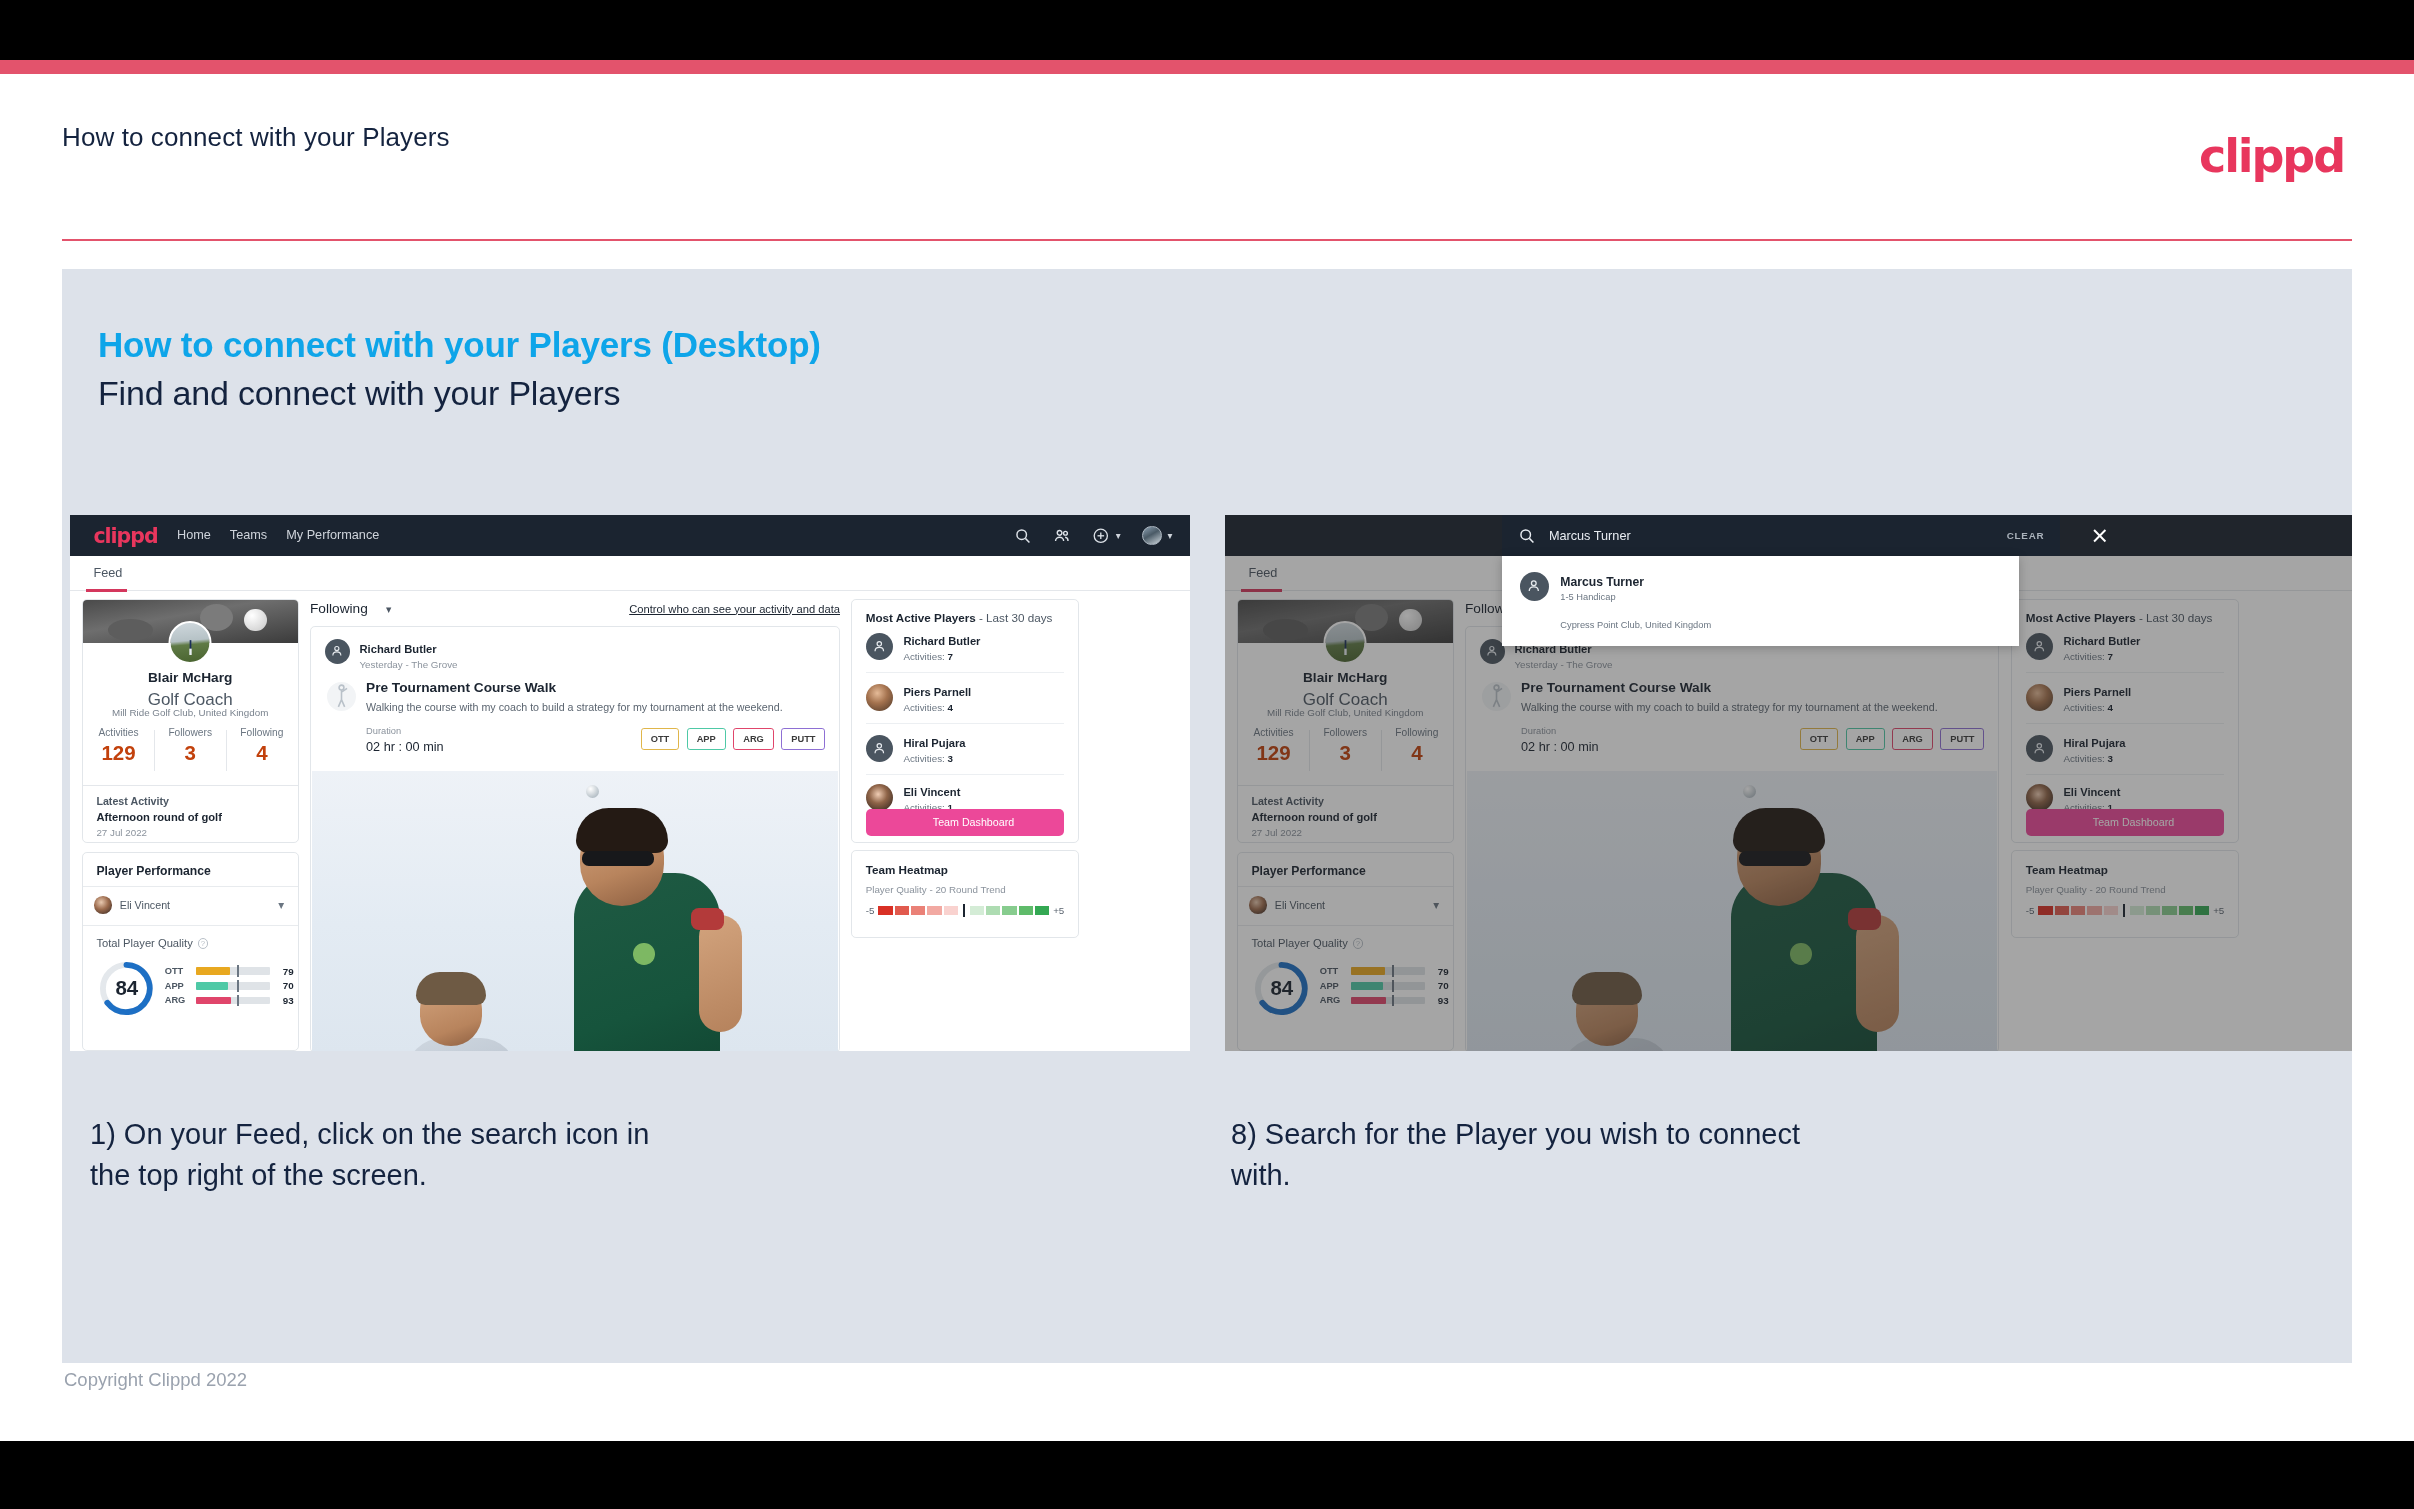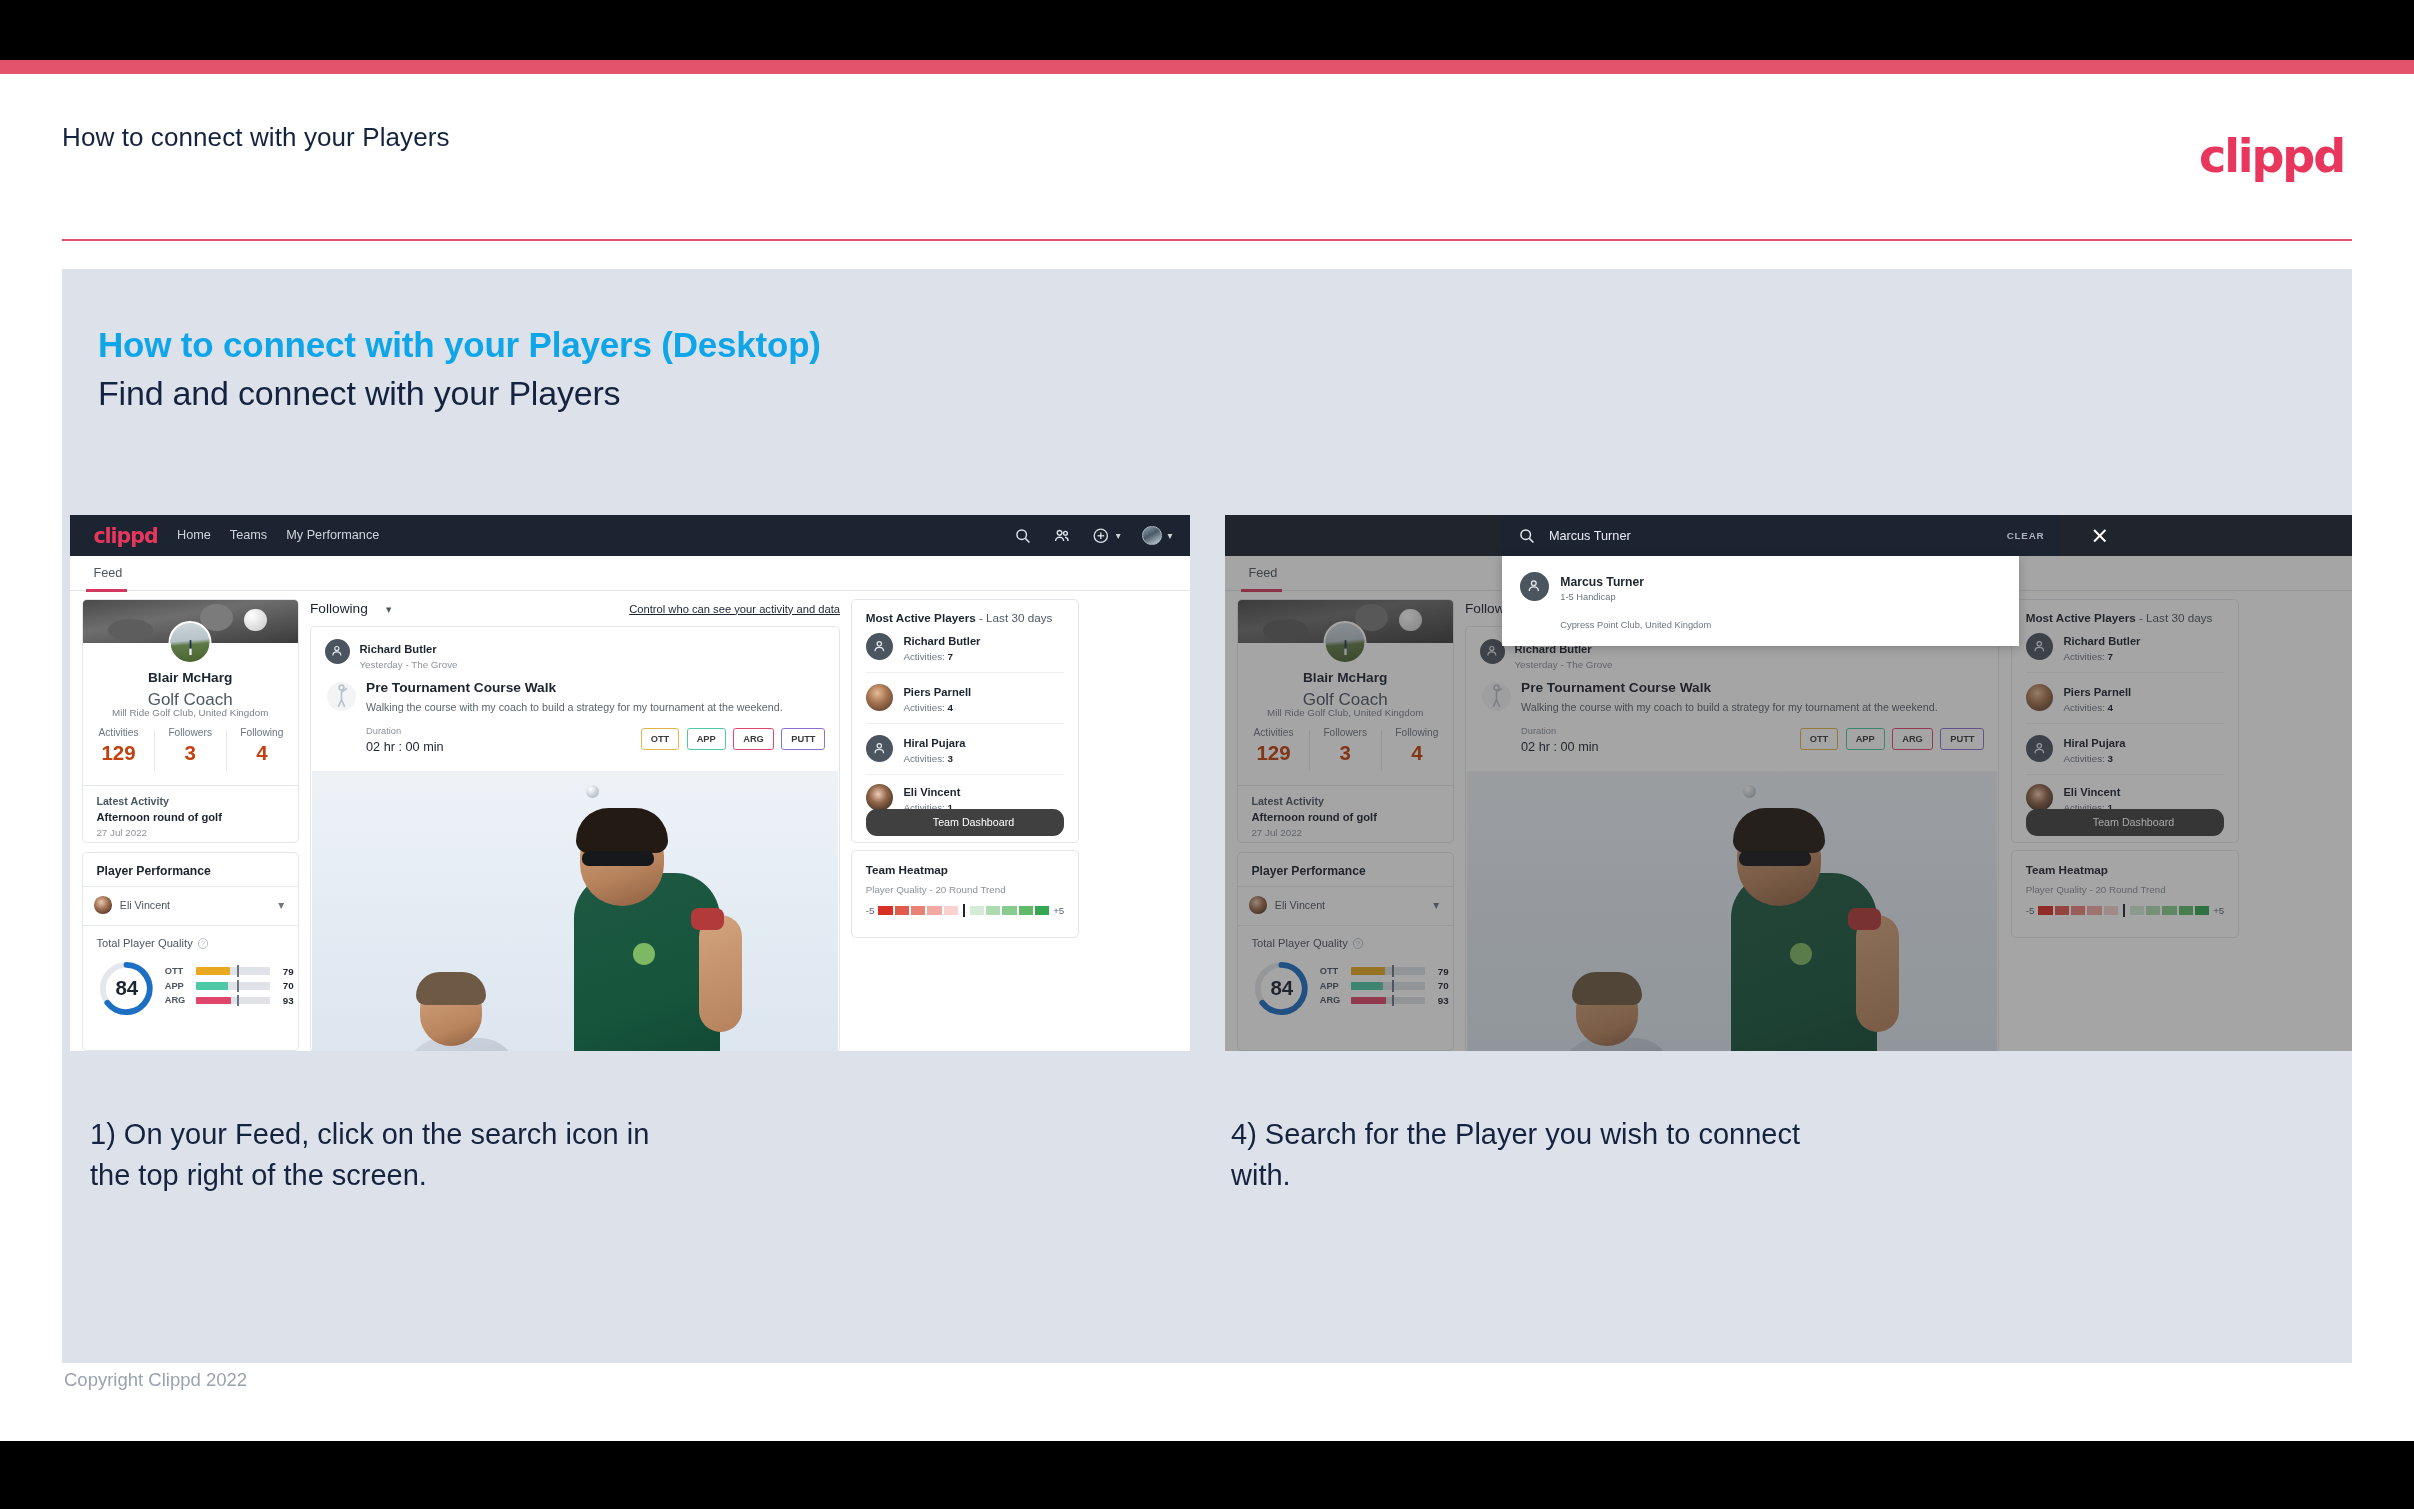--- a/index.html
+++ b/index.html
@@ -218,22 +218,22 @@
   .player-row { position:absolute; left:13.7px; right:13.7px; display:flex; align-items:center; gap:10.7px; }
   .pr-av { width:27px; height:27px; border-radius:50%; flex:none; display:flex; align-items:center; justify-content:center; }
   .pr-av.dark { background:#4a5560; }
   .pr-av.dark svg { width:14.6px; height:14.6px; }
   .pr-av.photo1 { background:radial-gradient(circle at 42% 34%, #e5bb98 0%, #a5734f 42%, #4a3526 100%); }
   .pr-av.photo2 { background:radial-gradient(circle at 45% 38%, #f0cdb4 0%, #8f6448 40%, #231b18 100%); }
   .pr-name { font-size:11.2px; font-weight:700; color:#1b2430; }
   .pr-act { font-size:9.8px; color:#6b7682; margin-top:2px; }
   .pr-act b { color:#1b2430; }
   .pr-div { position:absolute; left:13.7px; right:13.7px; height:1px; background:#eceff2; }
-  .team-btn { position:absolute; left:13.7px; right:13.7px; height:27px; background:#404040;
-    border-radius:11px; color:#fff; font-size:10.7px; display:flex; align-items:center; justify-content:center;padding-left:17px; }
+  .team-btn { position:absolute; left:13.7px; right:13.7px; height:27px; background:#ec4899;
+    border-radius:5px; color:#fff; font-size:10.7px; display:flex; align-items:center; justify-content:center;padding-left:17px; }
 
   .hm-sub { position:absolute; left:13.7px; top:33px; font-size:9.8px; color:#8b939d; }
   .hm-scale { position:absolute; left:13.7px; right:13.7px; top:53px; display:flex; align-items:center; gap:3.9px; }
   .hm-end { font-size:9.8px; color:#5b6570; }
   .hm-cells { flex:1; display:flex; gap:2px; align-items:center; }
   .hm-cell { flex:1; height:8.8px; }
   .hm-mid { width:2px; height:12.7px; background:#1b2430; margin:0 2.9px; }
 
   
   .dim-layer {
@@ -275,21 +275,21 @@
 
 <div class="slide-header-title">How to connect with your Players</div>
 <div class="logo">clippd</div>
 <div class="header-rule"></div>
 
 <div class="panel"></div>
 <div class="panel-title">How to connect with your Players (Desktop)</div>
 <div class="panel-sub">Find and connect with your Players</div>
 
 <div class="caption c1">1) On your Feed, click on the search icon in the top right of the screen.</div>
-<div class="caption c2">4) Search for the Player you wish to connect with.</div>
+<div class="caption c2">8) Search for the Player you wish to connect with.</div>
 <div class="copyright">Copyright Clippd 2022</div>
 
 <div class="shot shot-a">
 
   <div class="appbar">
     <div class="appbar-logo">clippd</div>
     <div class="appnav">
       <span>Home</span>
       <span>Teams</span>
       <span>My Performance</span>

